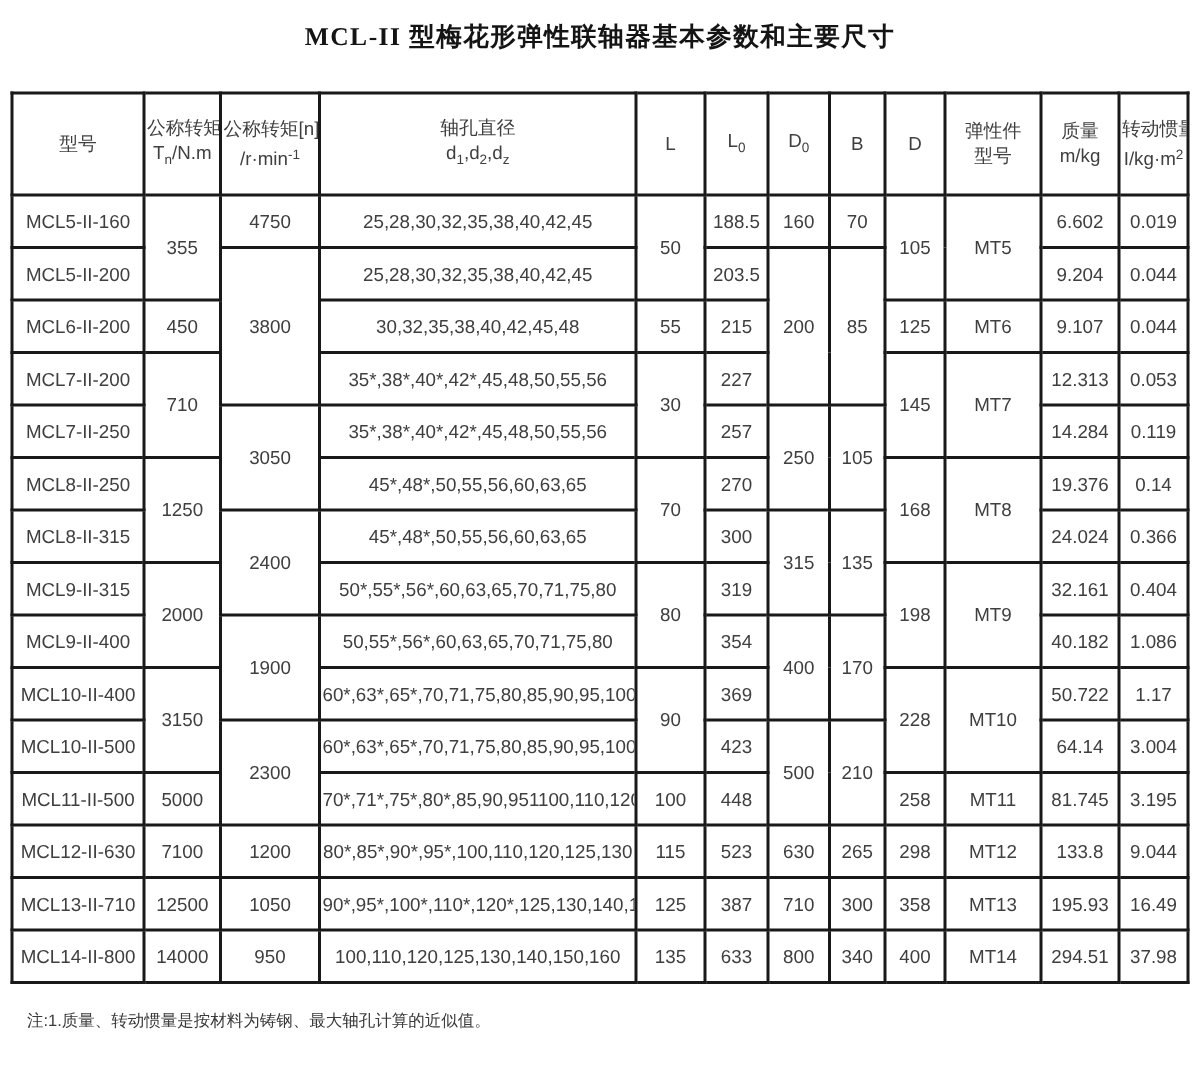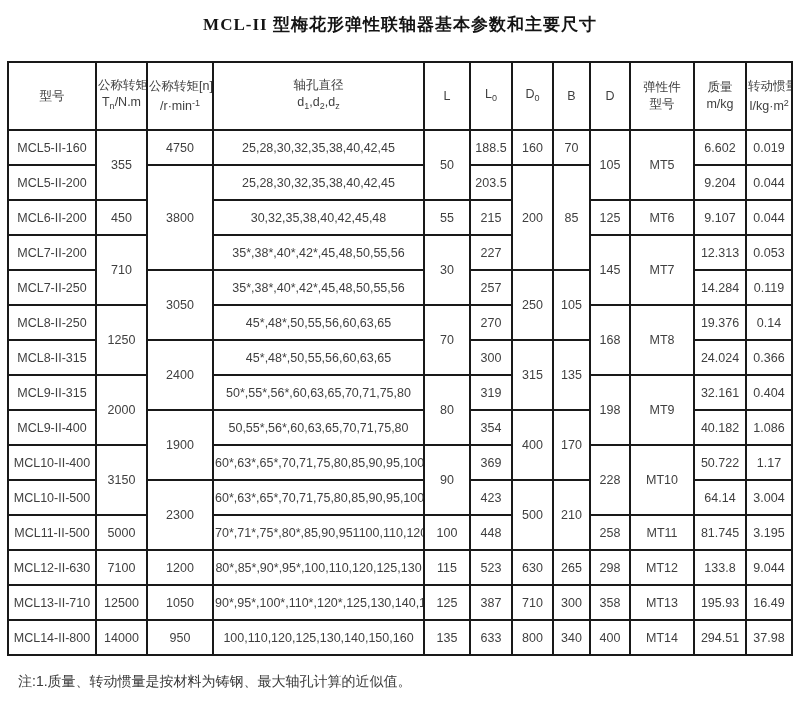--- a/index.html
+++ b/index.html
@@ -25,21 +25,21 @@
     padding:0 1px;overflow:hidden;white-space:nowrap;
   }
   thead th{height:66px;line-height:17px;}
   tbody td{height:33px;}
   td.dia{font-size:11.5px;}
   sub{font-size:9px;vertical-align:-3px;}
   sup{font-size:9px;vertical-align:4px;}
   .gb{border-bottom-color:#9a9a9a;}
   .gt{border-top-color:#9a9a9a;}
   .notes{
-    margin:4px 0 0 18px;font-size:14px;color:#3a3a3a;line-height:19px;
+    margin:4px 0 0 18px;font-size:11px;color:#3a3a3a;line-height:19px;
   }
   .notes .n2{padding-left:25px;}
 </style>
 </head>
 <body>
 
 <div class="title">MCL-II 型梅花形弹性联轴器基本参数和主要尺寸</div>
 
 <table class="spec">
   <colgroup>

